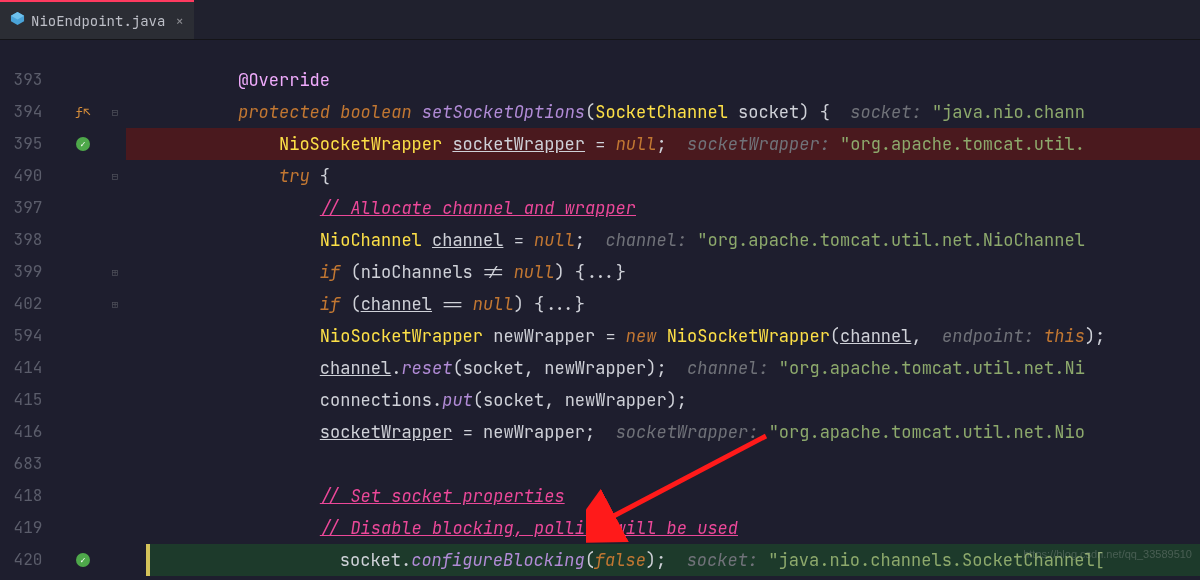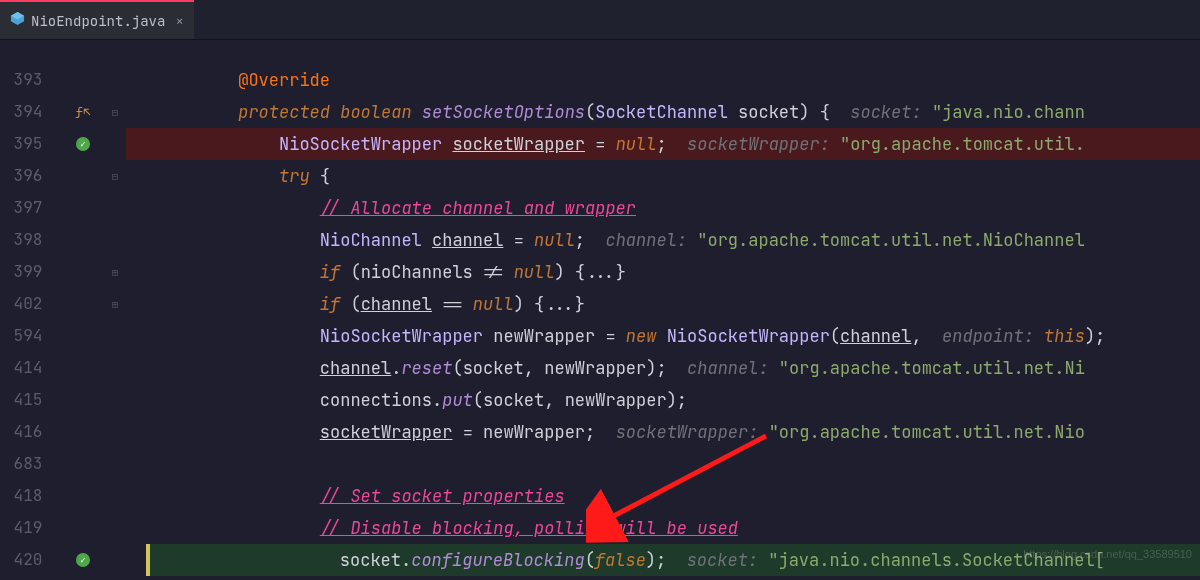--- a/index.html
+++ b/index.html
@@ -42,25 +42,25 @@
   .gutter-marks { width:42px; padding-top:24px; }
   .gutter-marks div { height:32px; display:flex; align-items:center; justify-content:center; }
   .fold { width:22px; padding-top:24px; color:#4d4e58; }
   .fold div { height:32px; font-size:11px; display:flex; align-items:center; justify-content:center; }
   .code { flex:1; padding-top:24px; white-space:pre; font-style:italic; overflow:hidden; }
   .line { height:32px; }
   .line.hl-red { background:#4a191e; }
   .line.hl-green { background:#1d3a2b; position:relative;margin-left:20px; }
   .line.hl-green::before { content:""; position:absolute; left:0; top:0; bottom:0; width:4px; background:#d4c35a; }
   
-  .tk-anno { color:#f97316; font-style:normal; }
+  .tk-anno { color:#f0abfc; font-style:normal; }
   .tk-kw { color:#c27732; }
   .tk-bool { color:#c27732; }
   .tk-meth { color:#b18bd6; }
-  .tk-type { color:#c4b5fd; font-style:normal; }
+  .tk-type { color:#fde047; font-style:normal; }
   .tk-param { color:#cfd1d8; font-style:normal; }
   .tk-local { color:#cfd1d8; font-style:normal; }
   .tk-localu { color:#cfd1d8; font-style:normal; text-decoration:underline; }
   .tk-punct { color:#cfd1d8; font-style:normal; }
   .tk-null { color:#c27732; }
   .tk-cmt { color:#ec4899;text-decoration:underline; }
   .tk-hint { color:#707279; }
   .tk-str { color:#8da96c; font-style:normal; }
   
   .arrow {
@@ -96,21 +96,21 @@
     <span class="close">×</span>
   </div>
 </div>
 
 <div class="editor">
 
   <div class="gutter-nums" id="g-nums">
       <div>393</div>
       <div>394</div>
       <div>395</div>
-      <div>396</div>
+      <div>490</div>
       <div>397</div>
       <div>398</div>
       <div>399</div>
       <div>402</div>
       <div>594</div>
       <div>414</div>
       <div>415</div>
       <div>416</div>
       <div>683</div>
       <div>418</div>

